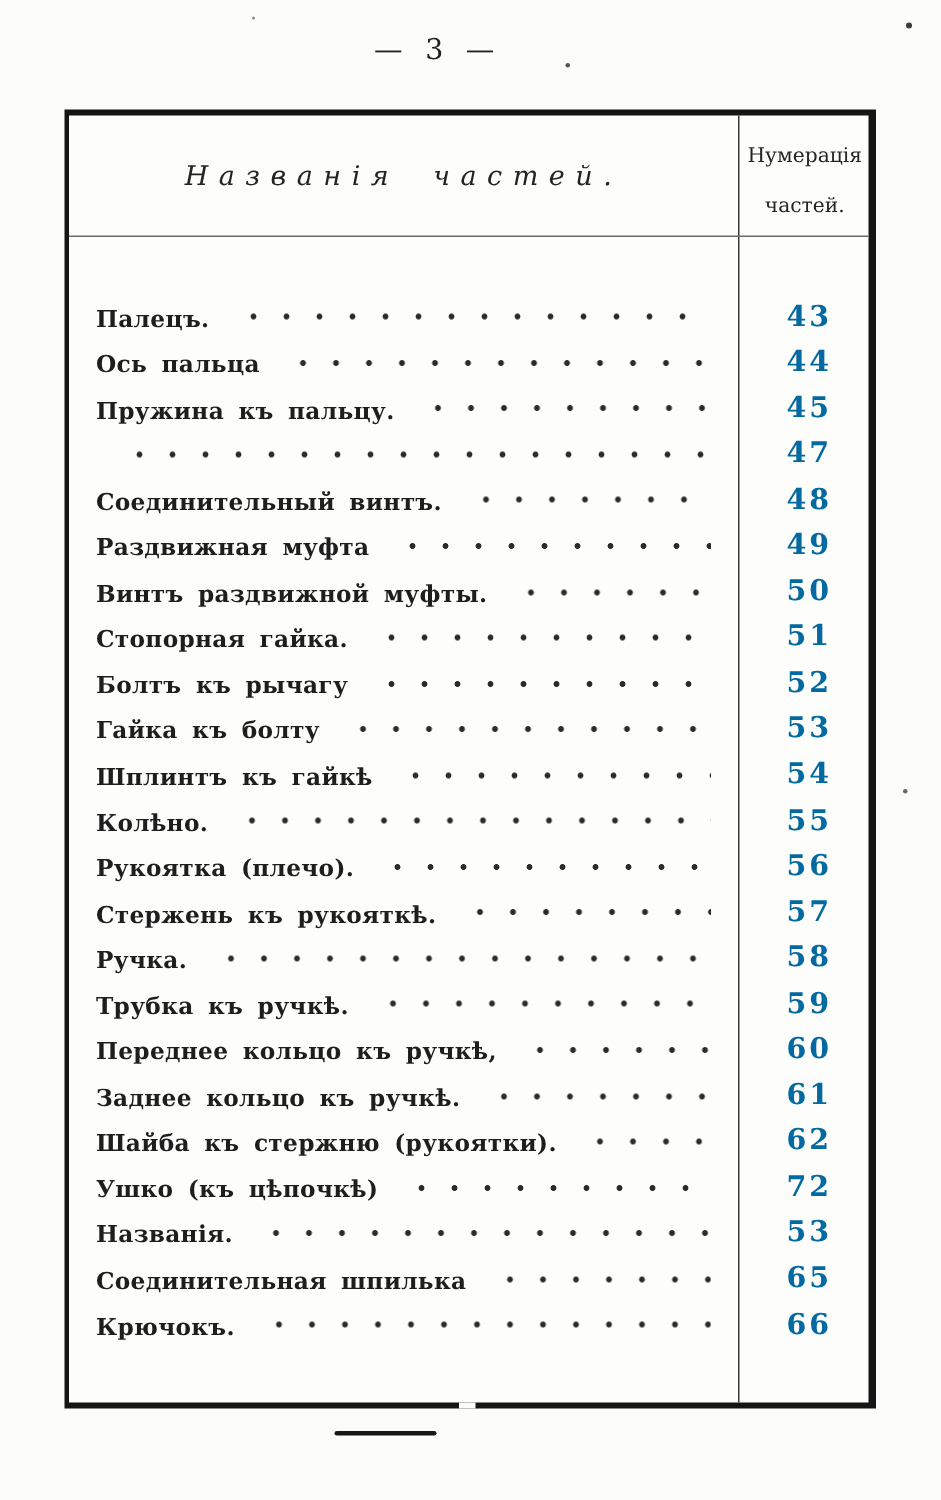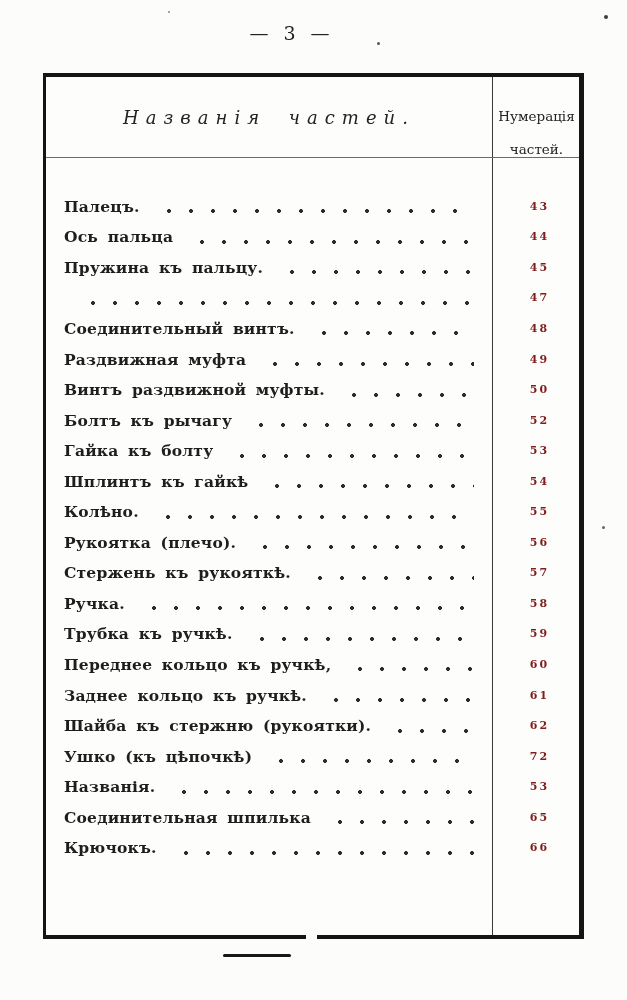--- a/index.html
+++ b/index.html
@@ -55,36 +55,36 @@
     letter-spacing: 7px;
     word-spacing: 10px;
     color: #242424;
     white-space: nowrap;
     font-style: italic;
   }
   .th-num {
     position: absolute;
     left: 447px; top: 0; width: 87px; height: 80px;
     box-sizing: border-box;
-    padding-top: 23px;
+    padding-top: 11px;
     text-align: center;
     font-size: 13.5px;
     line-height: 33px;
     color: #242424;
   }
   .tbody {
     position: absolute;
     left: 0; right: 0; top: 81px; bottom: 0;
     box-sizing: border-box;
     padding-top: 33px;
     overflow: hidden;
   }
   .row {
     display: flex;
-    align-items: center;
+    align-items: flex-end;
     height: 30.55px;
     padding-left: 18px;
   }
   .label {
     white-space: nowrap;
     font-size: 15.5px;
     font-weight: bold;
     letter-spacing: 0.2px;
     word-spacing: 4px;
     color: #1e1e1e;
@@ -97,25 +97,25 @@
     align-self: center;
     transform: translateY(5px);
     background-image: radial-gradient(circle, #2b2b2b 1.7px, rgba(0,0,0,0) 2.2px);
     background-size: 22px 4px;
     background-repeat: repeat-x;
     background-position: 4px center;
   }
   .num {
     flex: 0 0 87px;
     text-align: center;
-    font-size: 11px;
+    font-size: 19px;
     font-weight: bold;
     letter-spacing: 2px;
     transform: translateX(4px);
-    color: #7f1d1d;
+    color: #0369a1;
   }
   .border-gap {
     position: absolute;
     left: 260px; bottom: -4px;
     width: 11px; height: 4px;
     background: #fcfcfb;
   }
   .end-rule {
     position: absolute;
     left: 223px; top: 954px;
@@ -175,20 +175,25 @@
           <span class="label">Раздвижная муфта</span>
           <span class="leader"></span>
           <span class="num">49</span>
         </div>
       <div class="row">
           <span class="label">Винтъ раздвижной муфты.</span>
           <span class="leader"></span>
           <span class="num">50</span>
         </div>
       <div class="row">
+          <span class="label">Стопорная гайка.</span>
+          <span class="leader"></span>
+          <span class="num">51</span>
+        </div>
+      <div class="row">
           <span class="label">Болтъ къ рычагу</span>
           <span class="leader"></span>
           <span class="num">52</span>
         </div>
       <div class="row">
           <span class="label">Гайка къ болту</span>
           <span class="leader"></span>
           <span class="num">53</span>
         </div>
       <div class="row">

